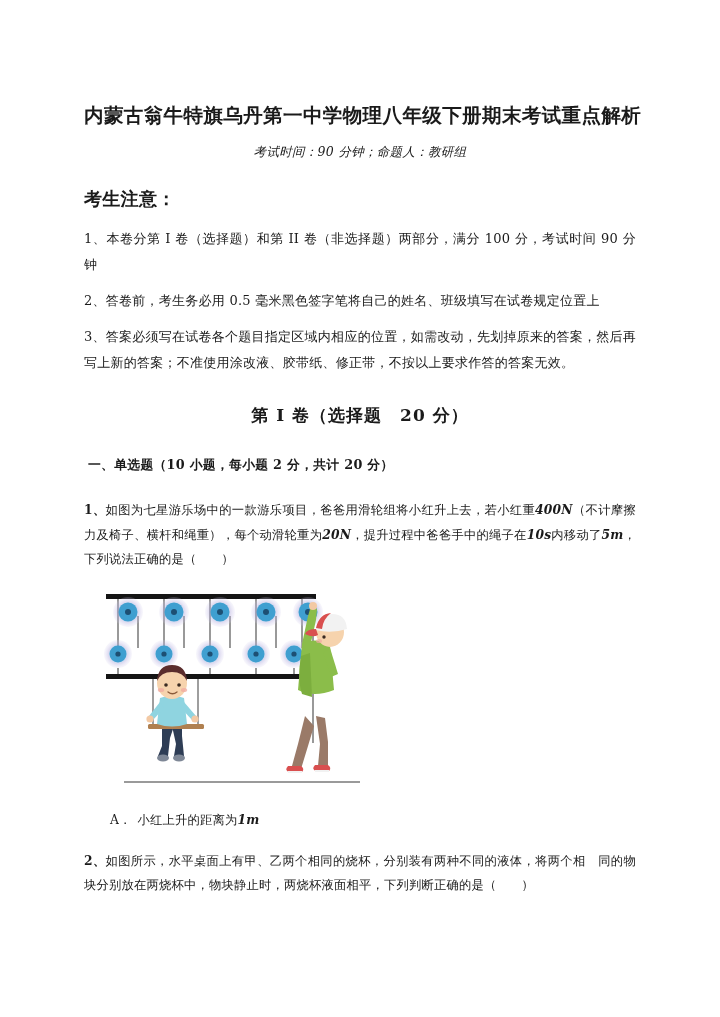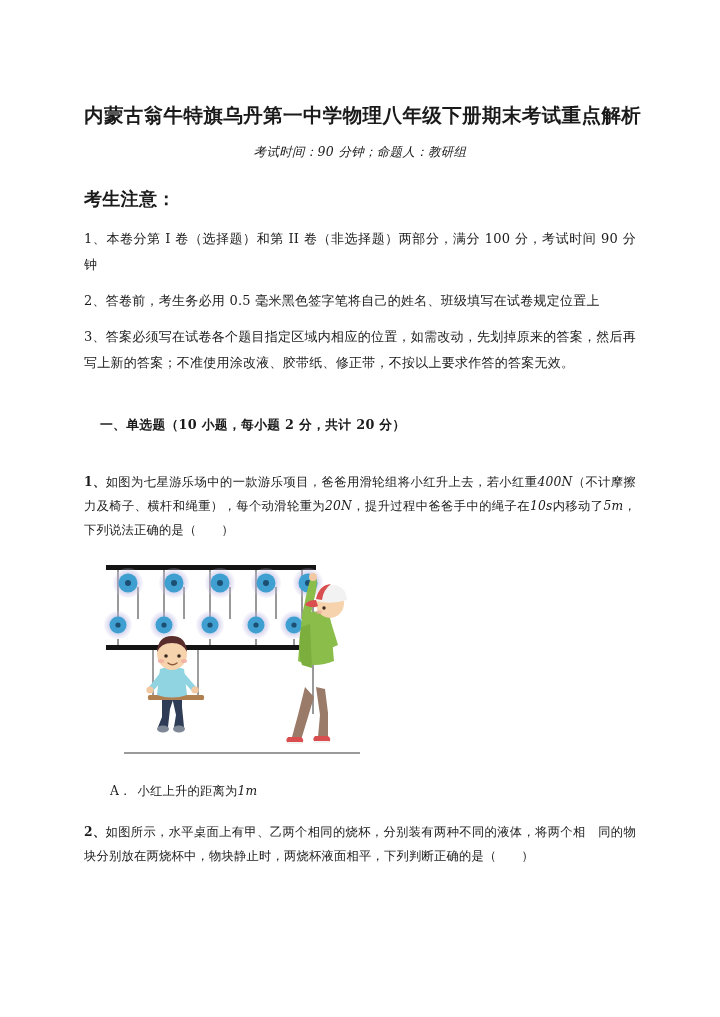--- a/index.html
+++ b/index.html
@@ -69,40 +69,40 @@
     text-align: center;
     font-size: 17px;
     font-weight: bold;
     margin: 0;
     padding-top: 28px;
     letter-spacing: 1px;
   }
   .subsection-heading {
     font-size: 12.8px;
     font-weight: bold;
-    margin: 16px;
+    margin: 4px;
     padding-top: 26px;
     letter-spacing: 0.3px;
   }
 
   
   .question {
     padding-top: 20px;
   }
   .question-text {
     font-size: 12.3px;
     line-height: 1.95;
     margin: 0;
     letter-spacing: 0.2px;
     text-align: justify;
     text-justify: inter-ideograph;
   }
   .q-var {
     font-style: italic;
-    font-weight: normal;
+    font-weight: bold;
   }
   .q-num {
     font-weight: bold;
   }
 
   
   .options {
     padding-top: 10px;
   }
   .option-row {
@@ -139,20 +139,21 @@
   <h1 class="doc-title">内蒙古翁牛特旗乌丹第一中学物理八年级下册期末考试重点解析</h1>
   <p class="doc-subtitle">考试时间：90 分钟；命题人：教研组</p>
 
   <div class="notice">
     <p class="notice-heading">考生注意：</p>
     <p class="notice-item">1、本卷分第 I 卷（选择题）和第 II 卷（非选择题）两部分，满分 100 分，考试时间 90 分钟</p>
     <p class="notice-item">2、答卷前，考生务必用 0.5 毫米黑色签字笔将自己的姓名、班级填写在试卷规定位置上</p>
     <p class="notice-item">3、答案必须写在试卷各个题目指定区域内相应的位置，如需改动，先划掉原来的答案，然后再写上新的答案；不准使用涂改液、胶带纸、修正带，不按以上要求作答的答案无效。</p>
   </div>
 
+  <h2 class="section-heading">第 I 卷（选择题　20 分）</h2>
   <h3 class="subsection-heading">一、单选题（10 小题，每小题 2 分，共计 20 分）</h3>
 
   <div class="question">
     <p class="question-text"><span class="q-num">1、</span><span>如图为七星游乐场中的一款游乐项目，爸爸用滑轮组将小红升上去，若小红重</span><span class="q-var">400N</span><span>（不计摩擦力及椅子、横杆和绳重），每个动滑轮重为</span><span class="q-var">20N</span><span>，提升过程中爸爸手中的绳子在</span><span class="q-var">10s</span><span>内移动了</span><span class="q-var">5m</span><span>，下列说法正确的是（　　）</span></p>
 
     <div class="figure">
       <svg width="266" height="216" viewBox="0 0 266 216" xmlns="http://www.w3.org/2000/svg">
         <defs>
           <radialGradient id="pg" cx="50%" cy="50%" r="50%">
             <stop offset="0%" stop-color="#2e8cc4"></stop>

